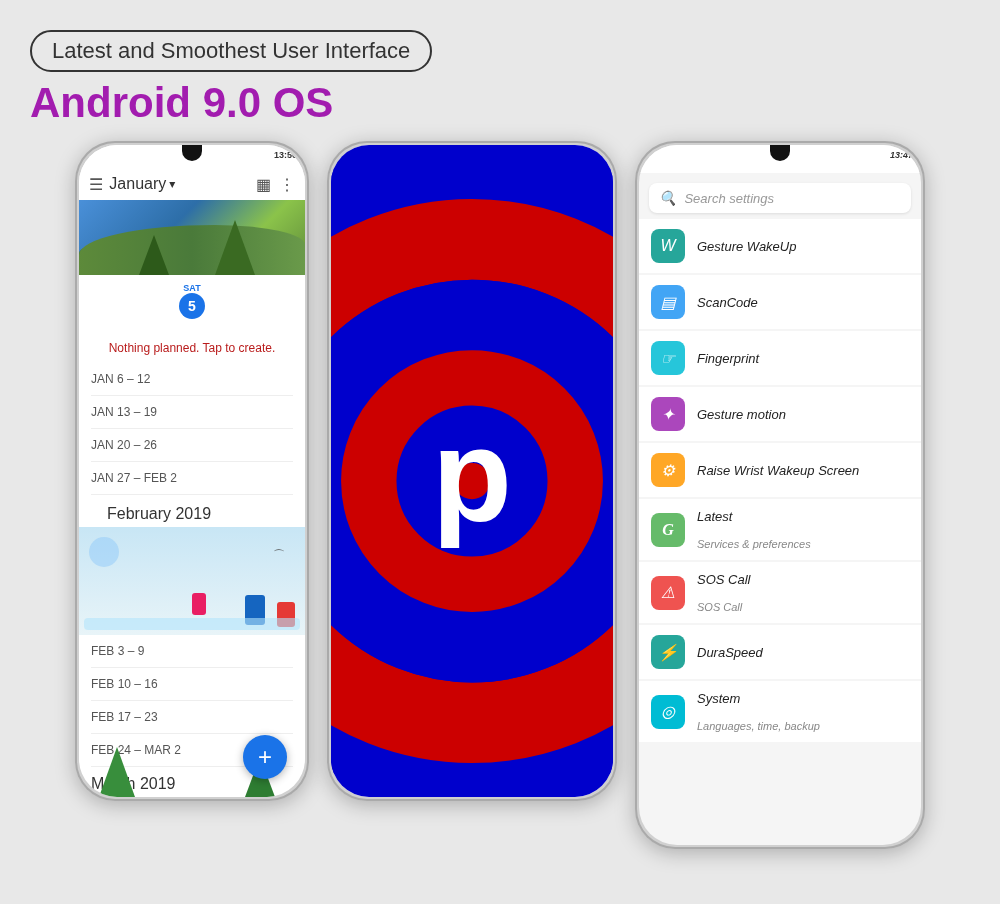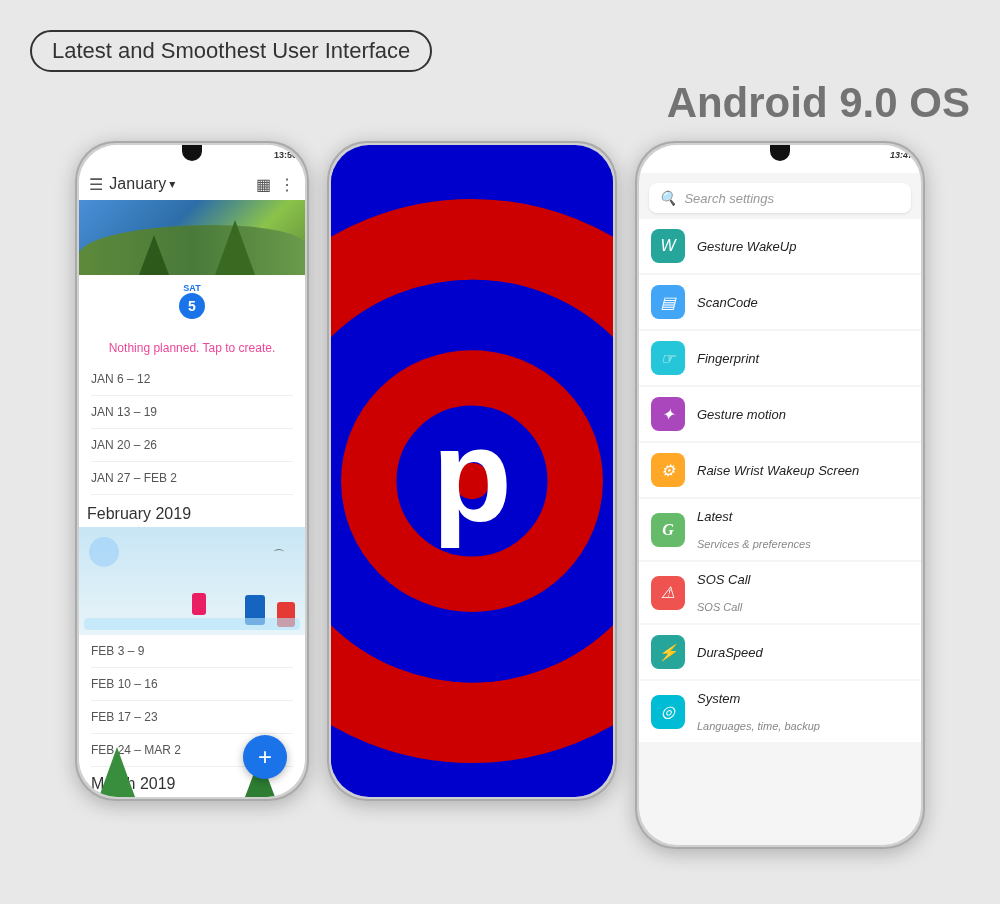--- a/index.html
+++ b/index.html
@@ -30,23 +30,22 @@
       border-radius: 30px;
       padding: 6px 20px;
       font-size: 22px;
       color: #333;
       font-weight: 400;
       display: inline-block;
     }
     .main-title {
       font-size: 42px;
       font-weight: 900;
-      color: #737373;
+      color: #a21caf;
       line-height: 1.1;
-      text-align: right;
     }
 
     
     .phones-container {
       display: flex;
       gap: 18px;
       align-items: flex-start;
       justify-content: center;
       width: 100%;
       flex: 1;
@@ -157,32 +156,32 @@
     }
     .cal-day-name { font-size: 9px; color: #1a73e8; font-weight: bold; }
     .cal-day-num {
       width: 26px; height: 26px;
       background: #1a73e8;
       border-radius: 50%;
       color: #fff;
       display: flex; align-items: center; justify-content: center;
       font-size: 14px; font-weight: bold;
     }
-    .cal-day-text { font-size: 12px; color: #ec4899; }
+    .cal-day-text { font-size: 12px; color: #b91c1c; }
 
     .cal-week-rows { padding: 0 12px; }
     .cal-week-row {
       padding: 9px 0;
       border-bottom: 1px solid #eee;
       font-size: 12px;
       color: #555;
     }
 
     .cal-month-section {
-      padding: 10px 8px 4px;
+      padding: 10px 28px 4px;
       font-size: 16px;
       font-weight: 500;
       color: #333;
     }
     .cal-february-img {
       width: 100%;
       height: 130px;
       background: linear-gradient(180deg, #c8e6f5 0%, #e8f4f8 100%);
       position: relative;
       overflow: hidden;

